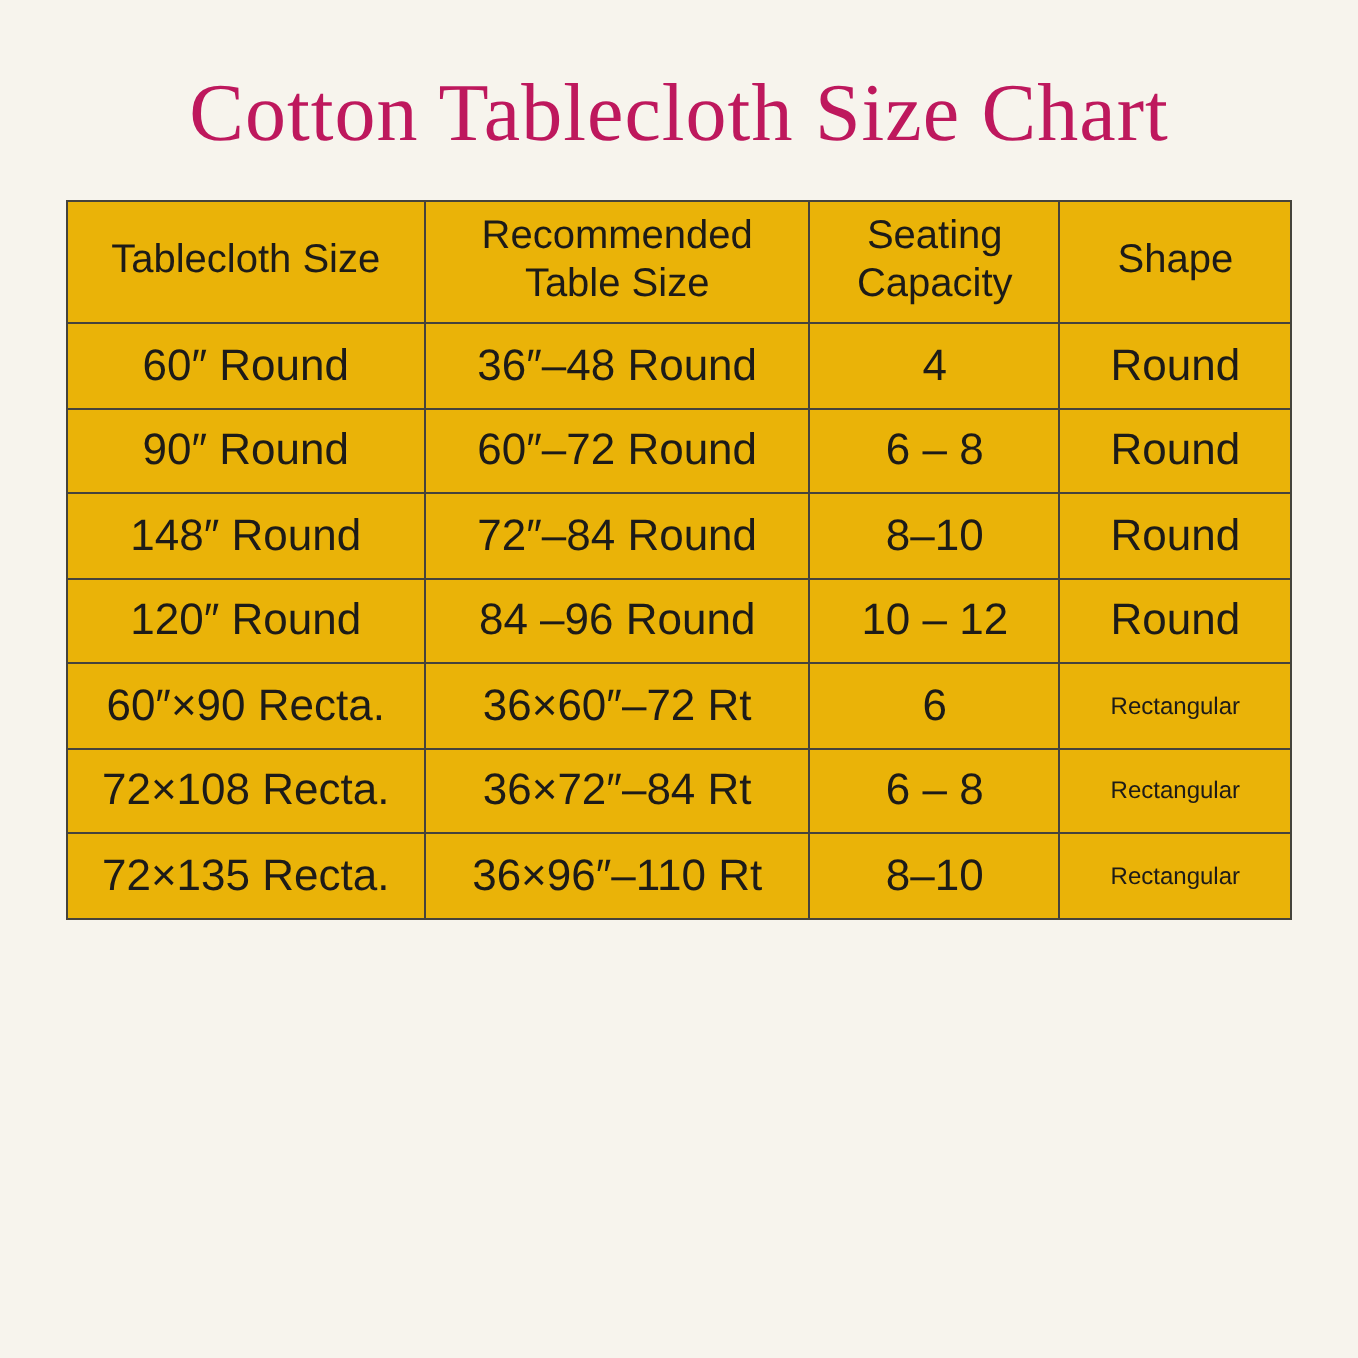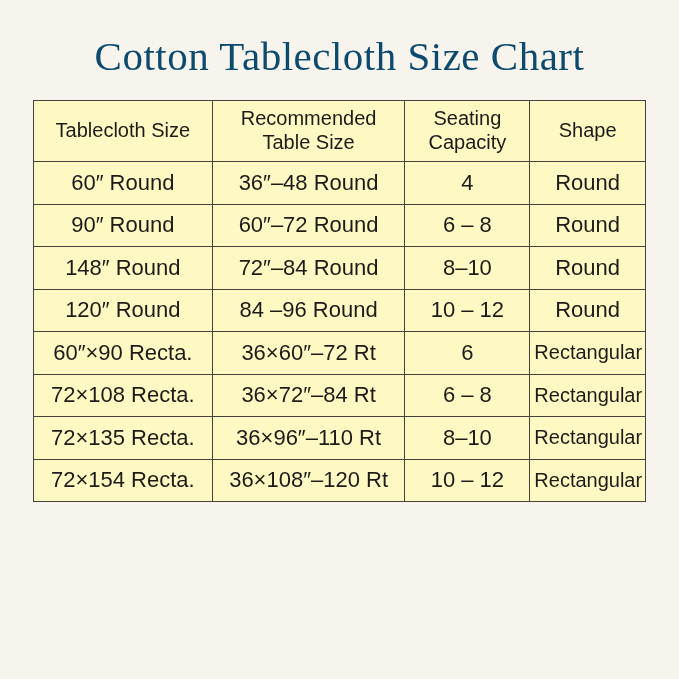--- a/index.html
+++ b/index.html
@@ -18,31 +18,31 @@
   .page-title {
     position: absolute;
     top: 32px;
     left: 0;
     width: 100%;
     text-align: center;
     font-family: "Liberation Serif", serif;
     font-weight: 400;
     font-size: 41px;
     letter-spacing: 0.5px;
-    color: #0c4a6e;
+    color: #be185d;
     white-space: nowrap;
   }
   table.size-chart {
     position: absolute;
     left: 33px;
     top: 100px;
     width: 613px;
     border-collapse: collapse;
     table-layout: fixed;
-    background: #fef9c3;
+    background: #eab308;
   }
   col.c1 { width: 29.2%; }
   col.c2 { width: 31.5%; }
   col.c3 { width: 20.4%; }
   col.c4 { width: 18.9%; }
   th, td {
     border: 1.4px solid #45433c;
     text-align: center;
     vertical-align: middle;
     padding: 0 4px;
@@ -53,22 +53,21 @@
     height: 60px;
     font-size: 20px;
     line-height: 1.18;
   }
   tbody td {
     height: 41.5px;
     font-size: 22px;
     white-space: nowrap;
   }
   tbody td.small {
-    font-size: 20px;
-    text-align: right;
+    font-size: 12px;
   }
 </style>
 </head>
 <body>
 
 <div class="page-title">Cotton Tablecloth Size Chart</div>
 
 <table class="size-chart">
   <colgroup>
     <col class="c1">
@@ -120,20 +119,14 @@
         <td>36×72″–84 Rt</td>
         <td>6 – 8</td>
         <td class="small">Rectangular</td>
       </tr>
       <tr>
         <td>72×135 Recta.</td>
         <td>36×96″–110 Rt</td>
         <td>8–10</td>
         <td class="small">Rectangular</td>
       </tr>
-      <tr>
-        <td>72×154 Recta.</td>
-        <td>36×108″–120 Rt</td>
-        <td>10 – 12</td>
-        <td class="small">Rectangular</td>
-      </tr>
     </tbody>
 </table>
 
 </body></html>

